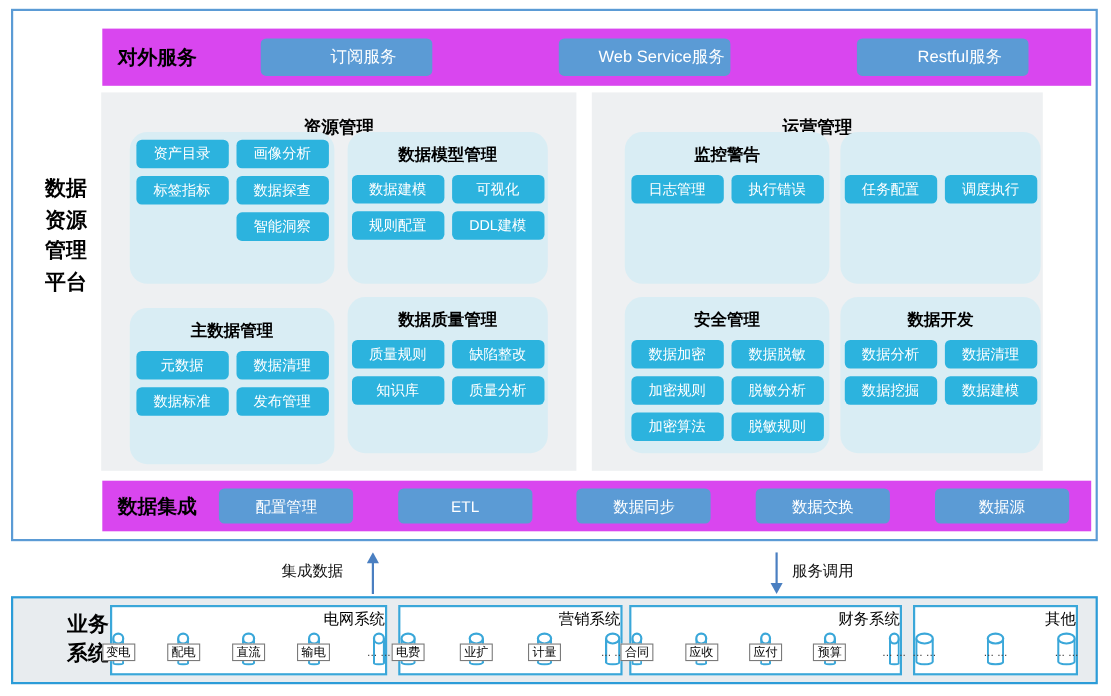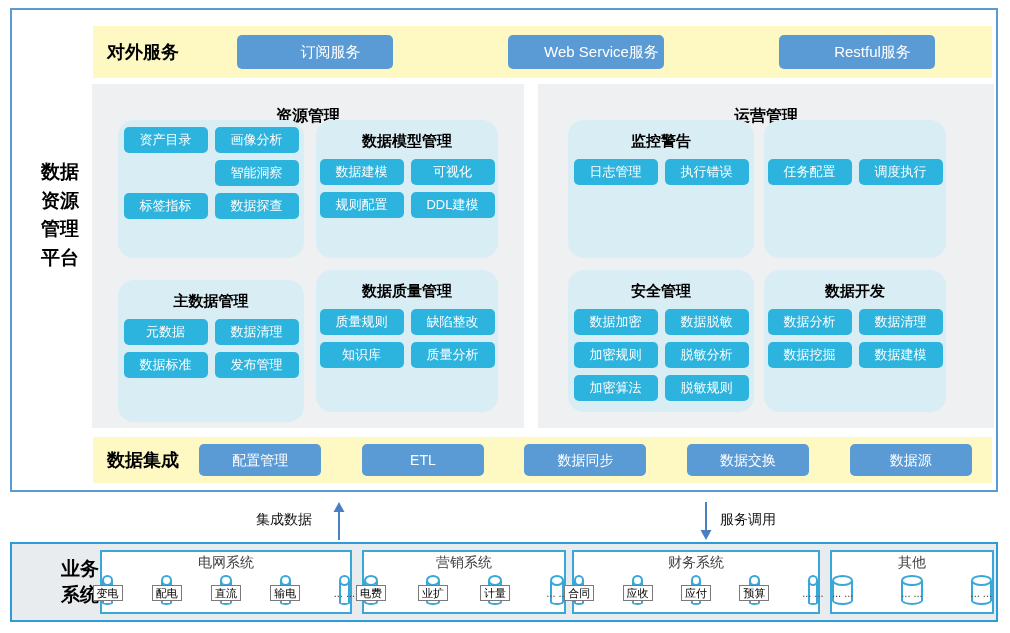--- a/index.html
+++ b/index.html
@@ -3,37 +3,37 @@
 <meta charset="utf-8">
 <style>
   html,body{margin:0;padding:0;background:#fff;font-family:"Liberation Sans",sans-serif;}
   .page{position:relative;width:1010px;height:633px;background:#fff;overflow:hidden;}
 
   
   .platform{position:absolute;left:10px;top:8px;width:988px;height:484px;border:2px solid #5b9bd5;background:#fff;box-sizing:border-box;}
   .platform-label{position:absolute;left:18px;top:148px;width:60px;text-align:center;font-weight:bold;font-size:19px;line-height:1.5;color:#000;}
 
   
-  .strip{position:absolute;left:81px;right:4px;background:#fef9c3;display:flex;align-items:center;}
+  .strip{position:absolute;left:81px;right:4px;background:#d946ef;display:flex;align-items:center;}
   .strip.services{top:16px;height:52px;}
   .strip.integration{top:427px;height:46px;}
   .strip-label{font-weight:bold;font-size:18px;color:#000;margin-left:14px;white-space:nowrap;}
   .strip-buttons{flex:1;display:flex;justify-content:space-around;align-items:center;}
 
   .btn{box-sizing:border-box;text-align:center;color:#fff;border-radius:5px;cursor:default;}
   .btn.steel{background:#5b9bd5;}
   .btn.svc{width:156px;height:34px;line-height:34px;font-size:15px;padding-left:32px;}
   .btn.intg{width:122px;height:32px;line-height:32px;font-size:14px;}
   .btn.cyan{background:#2cb3de;width:84px;height:26px;line-height:26px;font-size:13px;}
   .btn.spacer{visibility:hidden;}
 
   
   .panel{position:absolute;background:#eef0f2;}
   .panel.res{left:80px;top:74px;width:432px;height:344px;}
-  .panel.ops{left:526px;top:74px;width:456px;height:344px;}
+  .panel.ops{left:526px;top:74px;width:410px;height:344px;}
   .panel-title{text-align:center;font-weight:bold;font-size:16px;padding-top:22px;color:#000;}
 
   .group{position:absolute;background:#d9edf4;border-radius:16px;box-sizing:border-box;}
   .group-title{text-align:center;font-weight:bold;font-size:15px;margin-top:10px;height:22px;line-height:22px;color:#000;}
   .btn-row{display:flex;justify-content:center;gap:7px;margin-top:7px;}
 
   .g-r0{left:26px;top:36px;width:186px;height:138px;}
   .g-r1{left:224px;top:36px;width:182px;height:138px;}
   .g-r2{left:26px;top:196px;width:186px;height:142px;}
   .g-r3{left:224px;top:186px;width:182px;height:142px;}
@@ -46,22 +46,22 @@
   .flow-label{position:absolute;font-size:14px;color:#111;white-space:nowrap;}
   .arrow-svg{position:absolute;}
 
   
   .business{position:absolute;left:10px;top:542px;width:988px;height:80px;border:2px solid #2b9cd8;background:#e8ecef;box-sizing:border-box;}
   .biz-label{position:absolute;left:36px;top:12px;width:64px;text-align:center;font-weight:bold;font-size:19px;line-height:1.35;color:#000;}
   .sysbox{position:absolute;top:6px;height:64px;background:#fff;border:2px solid #3aa7d9;box-sizing:border-box;}
   .sys-grid{left:88px;width:252px;}
   .sys-marketing{left:350px;width:204px;}
   .sys-finance{left:560px;width:248px;}
-  .sys-other{left:818px;width:164px;}
-  .sys-title{text-align:center;font-size:14px;color:#404040;margin-top:2px;}
+  .sys-other{left:818px;width:150px;}
+  .sys-title{text-align:right;font-size:14px;color:#000000;margin-top:2px;}
   .cyl-row{display:flex;justify-content:space-evenly;align-items:center;margin-top:0;gap:48px;}
   .cyl{position:relative;width:42px;height:24px;margin-top:9px;background:#fff;border:2px solid #3aa7d9;border-top:none;border-radius:0 0 21px 21px / 0 0 9px 9px;box-sizing:border-box;}
   .cyl::before{content:"";position:absolute;left:-2px;right:-2px;top:-6px;height:11px;background:#fff;border:2px solid #3aa7d9;border-radius:50%;box-sizing:border-box;}
   .cyl-label{position:absolute;left:50%;top:4px;transform:translateX(-50%);background:#fff;border:1px solid #7a7a7a;font-size:11px;line-height:14px;padding:0 3px;white-space:nowrap;z-index:2;color:#000;}
   .cyl-label.plain{border:none;background:transparent;color:#444;top:5px;}
 </style>
 </head>
 <body>
 
 <div class="page">
@@ -86,26 +86,26 @@
 
     <div class="panel res">
       <div class="panel-title">资源管理</div>
 
       <div class="group g-r0">
         <div class="btn-row">
           <div class="btn cyan">资产目录</div>
           <div class="btn cyan">画像分析</div>
         </div>
         <div class="btn-row">
+          <div class="btn cyan">标签指标</div>
+          <div class="btn cyan">数据探查</div>
+        </div>
+        <div class="btn-row">
           <div class="btn cyan spacer"></div>
           <div class="btn cyan">智能洞察</div>
-        </div>
-        <div class="btn-row">
-          <div class="btn cyan">标签指标</div>
-          <div class="btn cyan">数据探查</div>
         </div>
       </div>
 
       <div class="group g-r1">
         <div class="group-title">数据模型管理</div>
         <div class="btn-row">
           <div class="btn cyan">数据建模</div>
           <div class="btn cyan">可视化</div>
         </div>
         <div class="btn-row">

